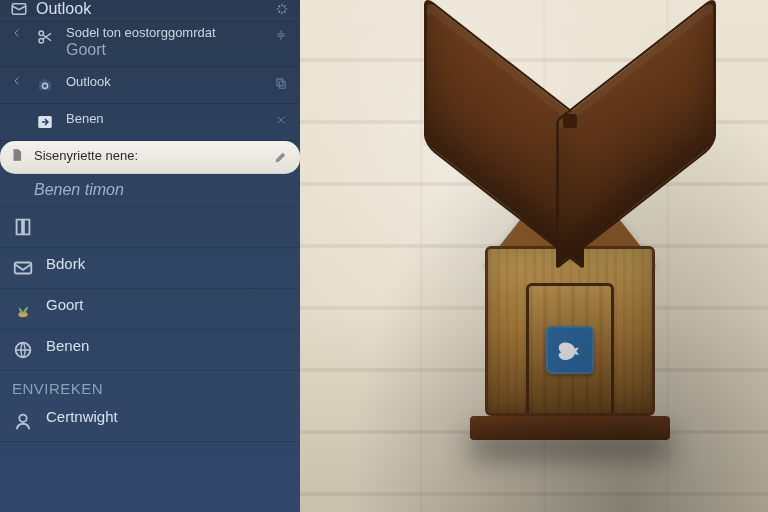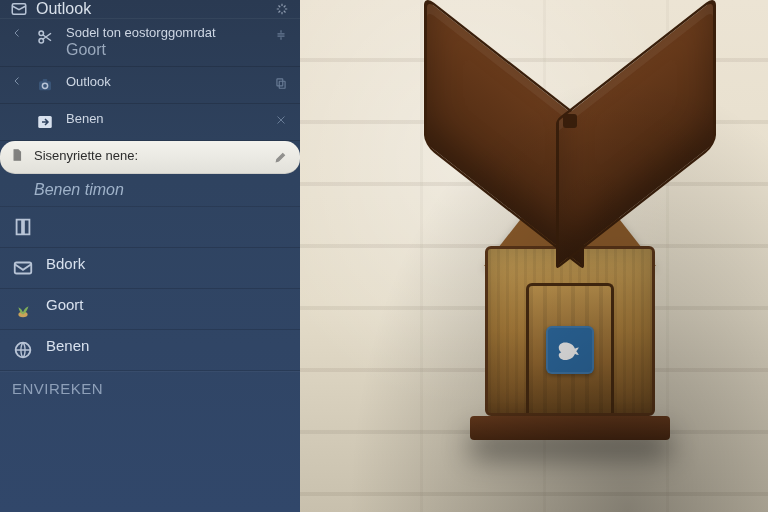--- a/index.html
+++ b/index.html
@@ -318,20 +318,29 @@
         <svg viewBox="0 0 24 24" width="22" height="22">
             <circle cx="12" cy="12" r="8" fill="none" stroke="#b8c4d6" stroke-width="2"></circle>
             <path d="M4 12h16M12 4c3 3 3 13 0 16M12 4c-3 3-3 13 0 16" fill="none" stroke="#b8c4d6" stroke-width="1.5"></path>
           </svg>
       </span>
       <span class="lab">Benen</span>
     </div>
 
     <div class="section-label">ENVIREKEN</div>
 
+    <div class="row">
+      <span class="ico">
+        <svg viewBox="0 0 24 24" width="22" height="22">
+            <circle cx="12" cy="9" r="4" fill="none" stroke="#b8c4d6" stroke-width="2"></circle>
+            <path d="M5 21c1-4 4-6 7-6s6 2 7 6" fill="none" stroke="#b8c4d6" stroke-width="2"></path>
+          </svg>
+      </span>
+      <span class="lab">Certnwight</span>
+    </div>
 
   </div>
 </div>
 
 <div class="scene">
   <div class="house">
     <div class="gable"></div>
     <div class="body">
       <div class="door">
         <div class="badge">

